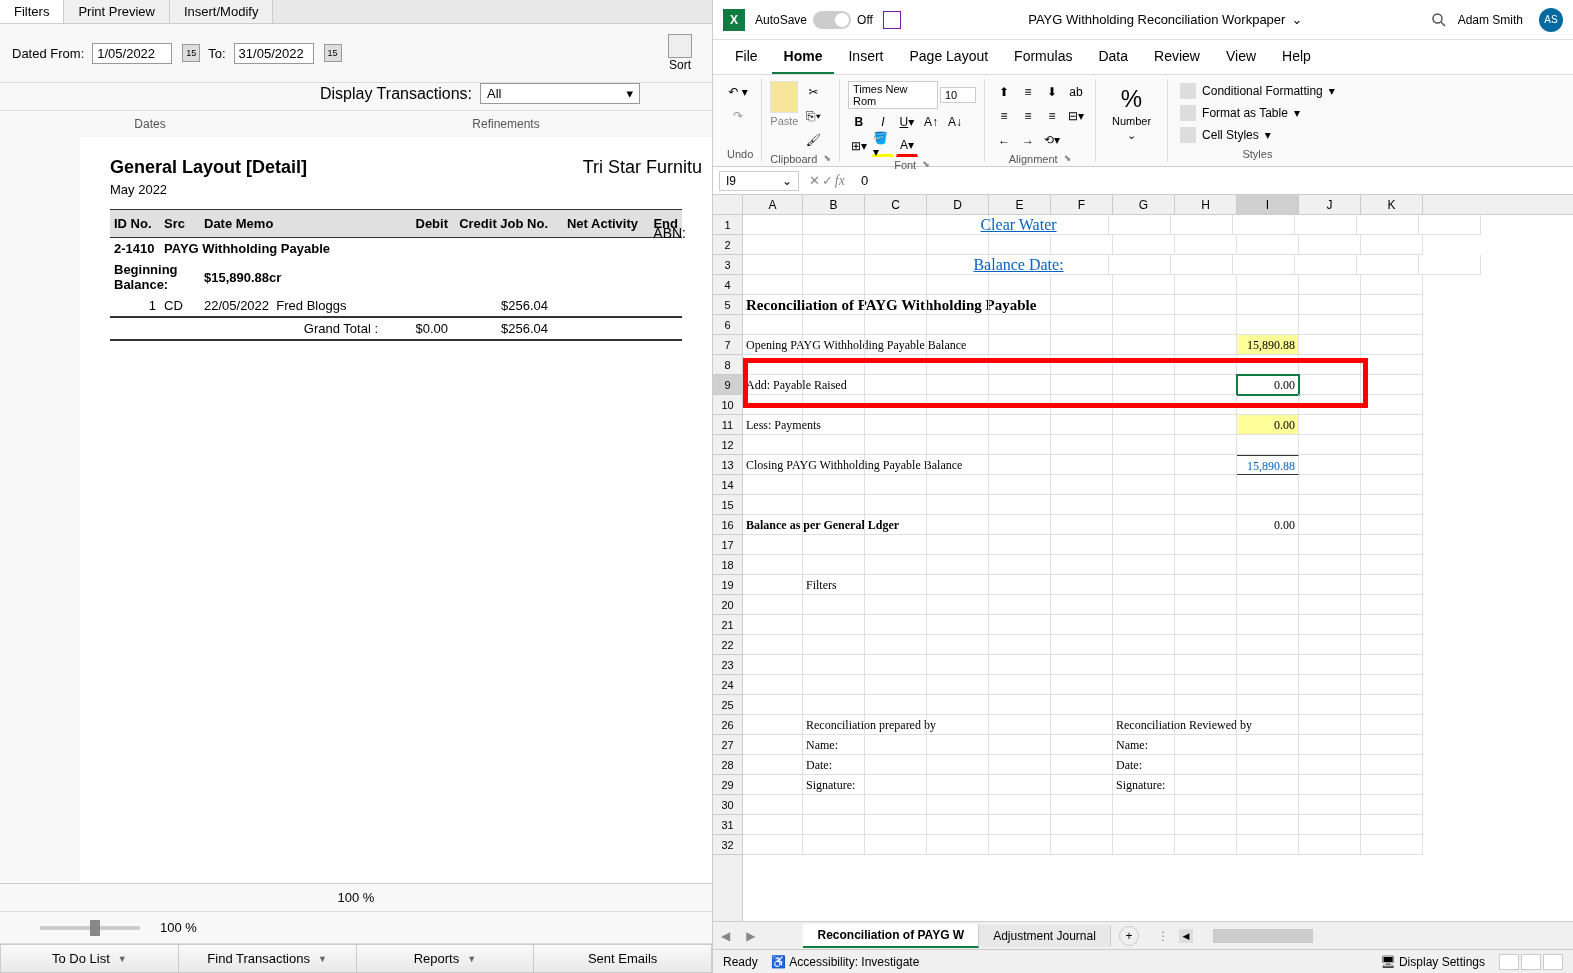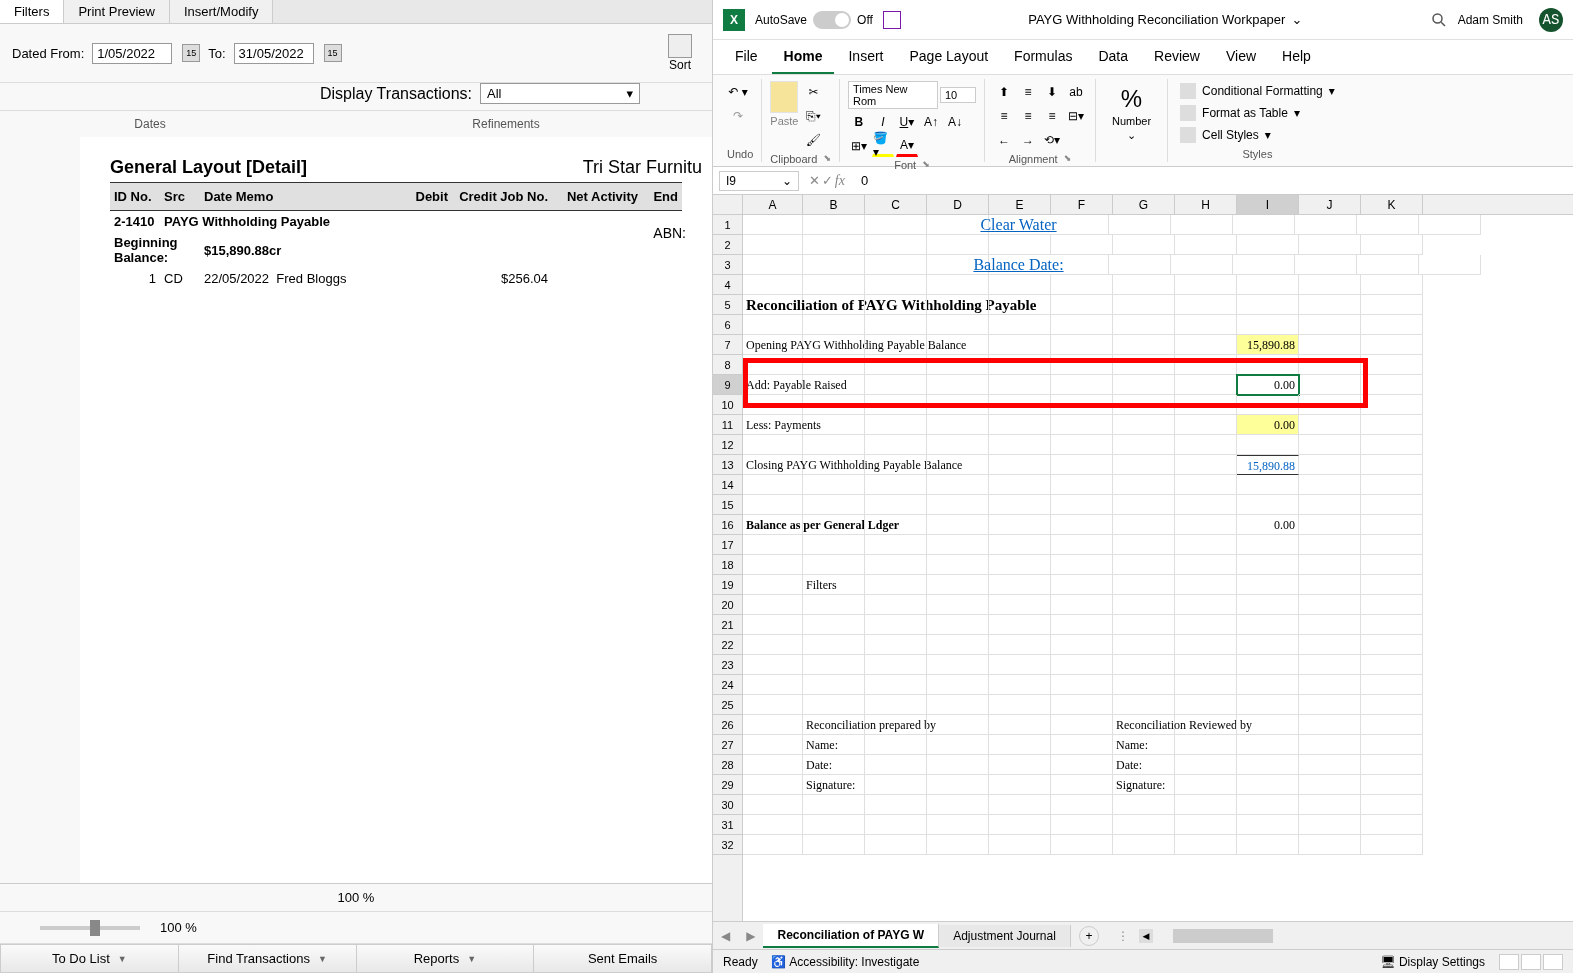--- a/index.html
+++ b/index.html
@@ -56,21 +56,21 @@
 .right-panel { flex: 1; height: 100%; display: flex; flex-direction: column; background: #fff; }
 .title-bar { height: 40px; background: #fff; display: flex; align-items: center; padding: 0 10px; gap: 10px; border-bottom: 1px solid #e0e0e0; }
 .xl-icon { width: 22px; height: 22px; background: #107c41; color: #fff; display: flex; align-items:center; justify-content:center; font-size:12px; font-weight:bold; }
 .autosave { display: flex; align-items: center; gap: 6px; font-size: 12px; }
 .toggle { width: 38px; height: 18px; border-radius: 9px; background: #ccc; position: relative; }
 .toggle::after { content:''; position:absolute; right:2px; top:2px; width:14px; height:14px; border-radius:50%; background:#fff; }
 .save-ic { width:18px; height:18px; border:1px solid #7719aa; }
 .title-text { flex:1; text-align:center; font-size:13px; display:flex; justify-content:center; align-items:center; gap:6px; }
 .search-ic { width:18px; height:18px; }
 .user { font-size:12px; margin-right:6px; }
-.avatar { width:24px; height:24px; border-radius:50%; background:#14532d; color:#fff; display:flex; align-items:center; justify-content:center; font-size:14px;font-family:Liberation Mono, monospace; }
+.avatar { width:24px; height:24px; border-radius:50%; background:#0369a1; color:#fff; display:flex; align-items:center; justify-content:center; font-size:10px; }
 
 .ribbon-tabs { display:flex; gap:2px; padding:0 10px; font-size:14px; border-bottom:1px solid #ddd; }
 .rtab { padding:8px 12px; cursor:pointer; }
 .rtab.active { border-bottom:2px solid #107c41; font-weight:600; }
 
 .ribbon { display:flex; padding:4px 6px; gap:0; border-bottom:1px solid #ccc; background:#fafafa; height:92px; }
 .rgroup { display:flex; flex-direction:column; justify-content:space-between; border-right:1px solid #ddd; padding:2px 8px; }
 .rgroup-main { display:flex; gap:4px; align-items:flex-start; flex:1; }
 .rgroup-label { font-size:11px; color:#555; text-align:center; padding-top:2px; display:flex; justify-content:center; gap:6px; }
 .rgroup-label .dlg { font-size:9px; color:#888; }
@@ -108,21 +108,21 @@
 .cell.yellow { background:#ffff99; }
 .cell.sel { outline:2px solid #107c41; outline-offset:-1px; background:#fff; }
 .cell.link { color:#0563c1; text-decoration:underline; text-align:center; font-size:16px; }
 .cell.bold { font-weight:bold; }
 .cell.hdr { font-size:15px; font-weight:bold; }
 .red-box { position:absolute; border:5px solid red; pointer-events:none; z-index:10; }
 
 .sheet-tabs { display:flex; align-items:center; border-top:1px solid #ccc; height:28px; background:#f0f0f0; font-size:12px; }
 .nav-arr { padding:0 8px; color:#888; cursor:pointer; }
 .stab { padding:4px 14px; border-right:1px solid #ccc; cursor:pointer; background:#e8e8e8; }
-.stab.active { background:#fff; font-weight:bold; border-bottom:2px solid #107c41; }
+.stab.active { background:#fff; font-weight:bold; border-bottom:2px solid #107c41;margin-left:40px; }
 .add-sheet { width:20px; height:20px; border:1px solid #ccc; border-radius:50%; display:flex; align-items:center; justify-content:center; margin:0 8px; cursor:pointer; }
 .hscroll { flex:1; height:14px; background:#f0f0f0; margin:0 6px; position:relative; }
 .hscroll-thumb { position:absolute; left:14px; width:100px; height:14px; background:#ccc; }
 .hscroll-arr { width:14px; height:14px; background:#ddd; display:flex; align-items:center; justify-content:center; font-size:9px; }
 
 .status-right { display:flex; align-items:center; padding:4px 10px; font-size:12px; gap:14px; background:#f0f0f0; border-top:1px solid #ccc; height:24px; }
 .status-right .spacer { flex:1; }
 .view-btns { display:flex; gap:2px; }
 .view-btn { width:20px; height:16px; border:1px solid #ccc; background:#fff; }
 </style>
@@ -156,20 +156,21 @@
     </div>
   </div>
   <div class="section-labels">
     <div>Dates</div>
     <div>Refinements</div>
   </div>
 
   <div class="report-area">
     <div class="company">Tri Star Furnitu</div>
     <div class="report-title">General Layout [Detail]</div>
+    <div class="report-period">May 2022</div>
     <div class="abn">ABN:</div>
     <table class="ledger-table">
       <thead>
         <tr>
           <th style="width:50px;">ID No.</th>
           <th style="width:40px;">Src</th>
           <th>Date Memo</th>
           <th class="r" style="width:70px;">Debit</th>
           <th class="r" style="width:100px;">Credit Job No.</th>
           <th class="r" style="width:90px;">Net Activity</th>
@@ -186,20 +187,27 @@
           <td colspan="5">$15,890.88cr</td>
         </tr>
         <tr>
           <td class="r">1</td>
           <td>CD</td>
           <td><span>22/05/2022</span>&nbsp;&nbsp;<span>Fred Bloggs</span></td>
           <td class="r"></td>
           <td class="r">$256.04</td>
           <td class="r"></td>
           <td></td>
+        </tr>
+        <tr class="grand-row">
+          <td colspan="3" class="r">Grand Total :</td>
+          <td class="r">$0.00</td>
+          <td class="r">$256.04</td>
+          <td></td>
+            <td></td>
         </tr>
       </tbody>
     </table>
   </div>
 
   <div class="bottom-left">
     <div class="zoom1">100 %</div>
     <div class="slider-row">
       <div class="slider">
           <div class="slider-thumb"></div>

